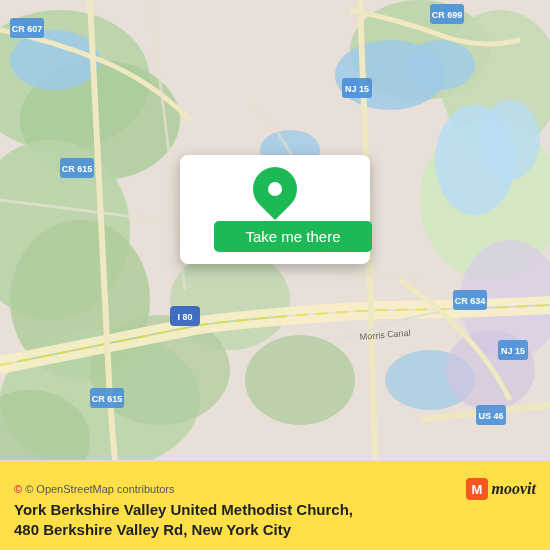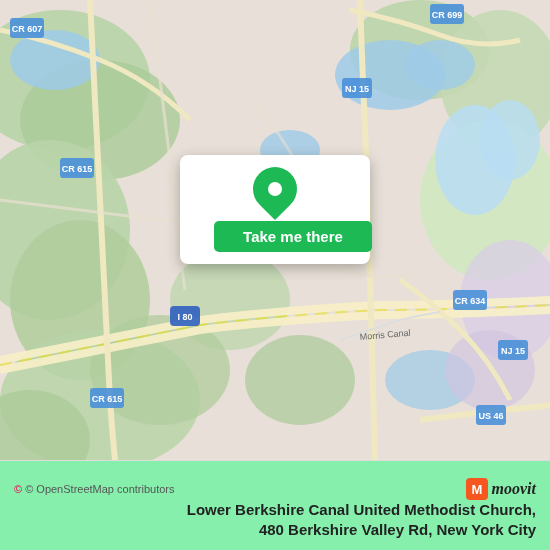--- a/index.html
+++ b/index.html
@@ -27,27 +27,26 @@
       left: 0;
     }
 
     
     #info-bar {
       position: absolute;
       bottom: 0;
       left: 0;
       width: 550px;
       height: 90px;
-      background: #86efac;
+      background: #fde047;
       display: flex;
       flex-direction: column;
       justify-content: center;
       padding: 10px 14px 6px 14px;
       border-top: 1px solid #ddd;
-      text-align: right;
     }
 
     #location-title {
       font-size: 15px;
       font-weight: bold;
       color: #222;
       line-height: 1.3;
     }
 
     #attribution-row {
@@ -121,21 +120,21 @@
       transform: rotate(45deg);
     }
 
     #take-me-there-btn {
       background: #1db954;
       color: white;
       border: none;
       border-radius: 5px;
       padding: 7px 18px;
       font-size: 15px;
-      font-weight: 700;
+      font-weight: 400;
       cursor: pointer;
       width: 100%;
       text-align: center;
       margin-left: 36px;
     }
   </style>
 </head>
 <body>
 
 <div id="map-container">
@@ -250,18 +249,18 @@
       <div id="moovit-logo">
 
         <svg class="logo-icon" viewBox="0 0 22 22" xmlns="http://www.w3.org/2000/svg">
           <rect width="22" height="22" rx="4" fill="#f7571e"></rect>
           <text x="11" y="16" text-anchor="middle" font-size="13" fill="white" font-weight="bold">M</text>
         </svg>
         <span class="logo-text">moovit</span>
       </div>
     </div>
     <div id="location-title">
-      <span>Lower Berkshire Canal United Methodist Church,</span>
+      <span>York Berkshire Valley United Methodist Church,</span>
       <br>
       <span>480 Berkshire Valley Rd, New York City</span>
     </div>
   </div>
 </div>
 
 </body></html>

